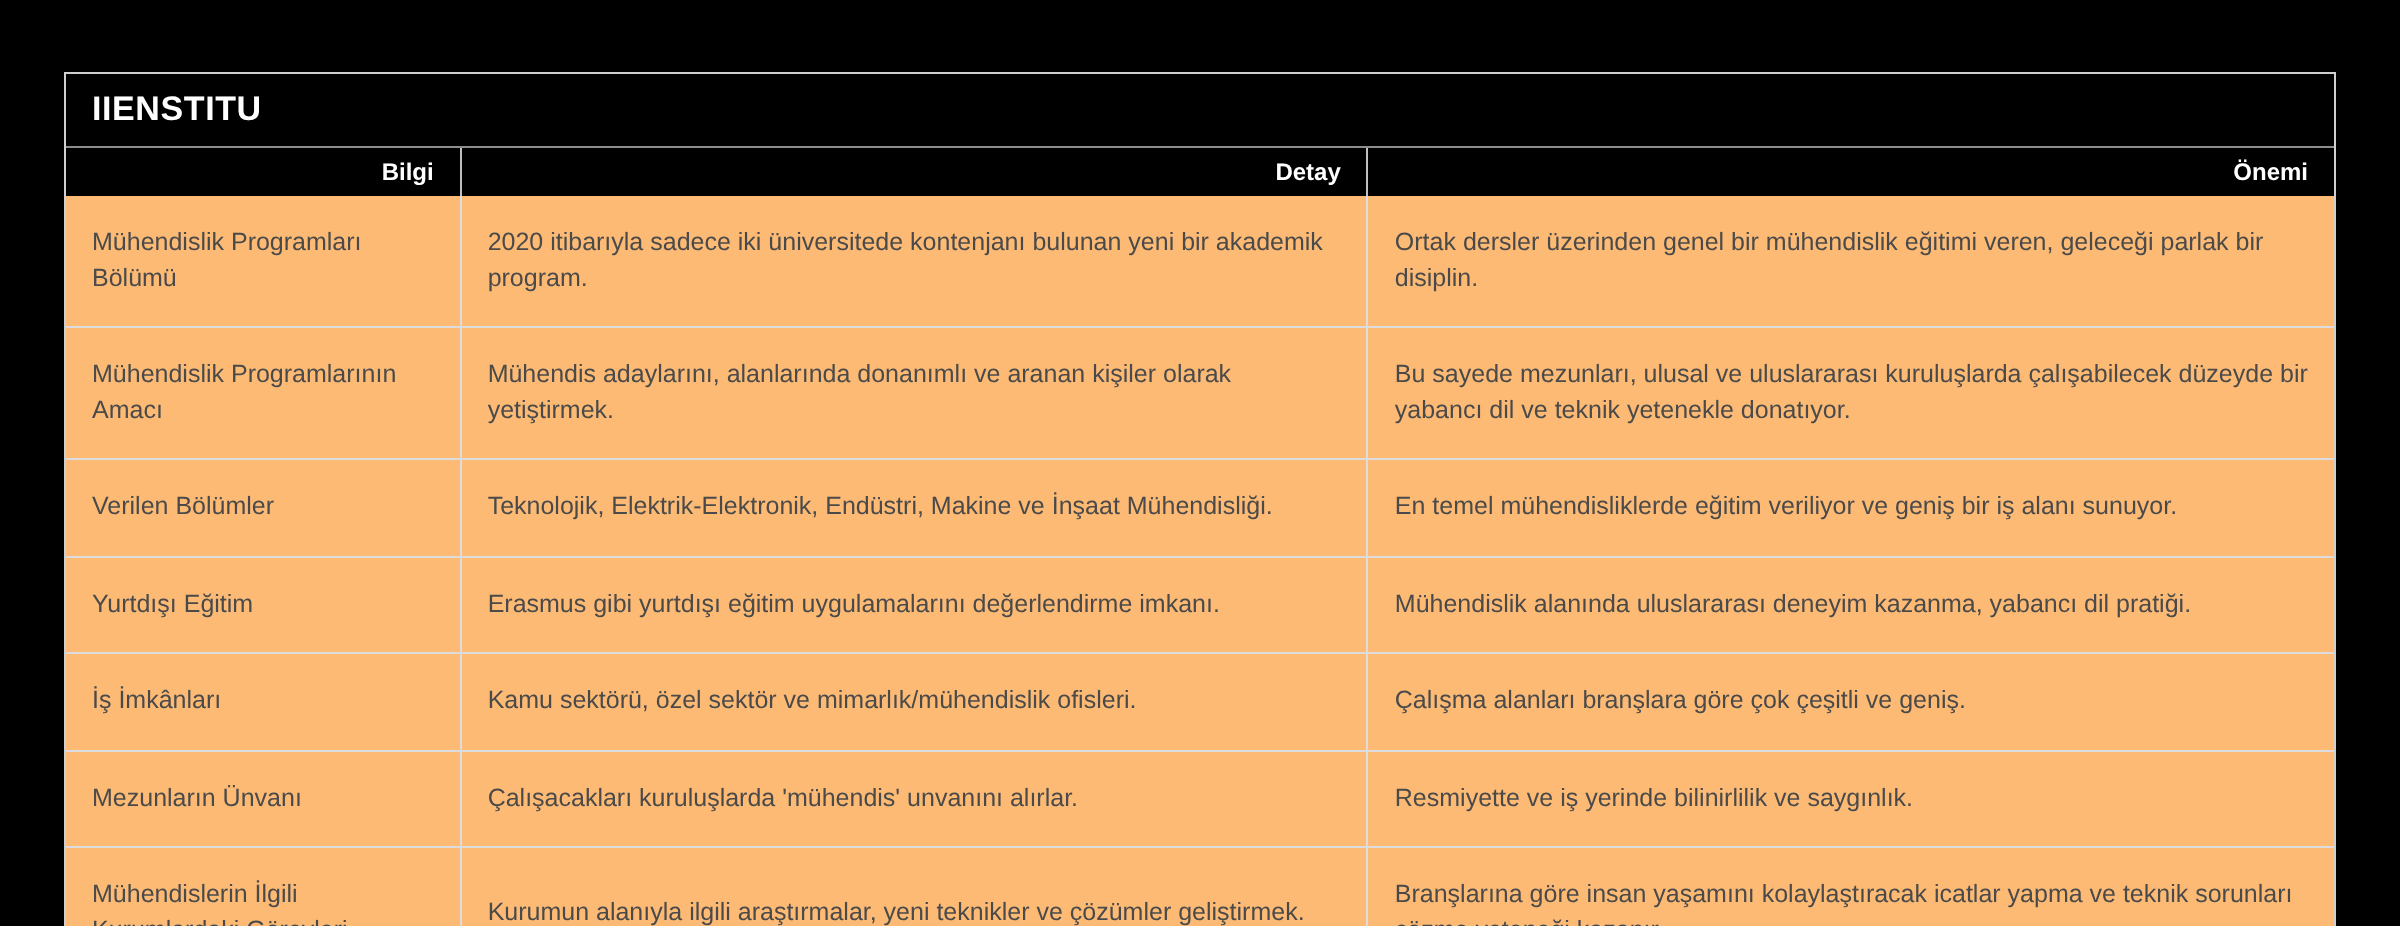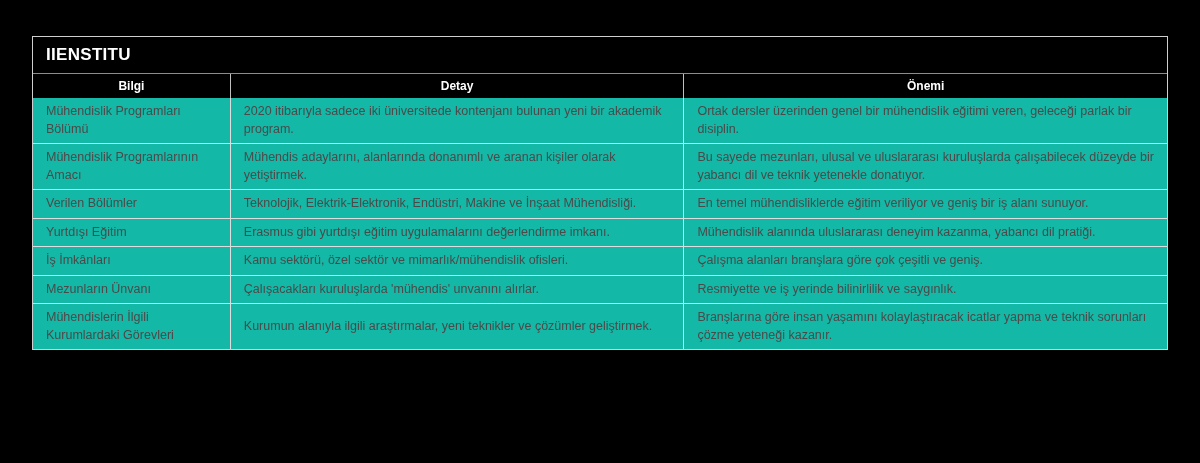--- a/index.html
+++ b/index.html
@@ -44,31 +44,31 @@
     table-layout: fixed;
   }
   col.c-bilgi { width: 17.4%; }
   col.c-detay { width: 40.0%; }
   col.c-onem  { width: 42.6%; }
   thead th {
     background: var(--band-bg);
     color: var(--band-text);
     font-size: 12px;
     font-weight: bold;
-    text-align: center;
+    text-align: right;
     padding: 5px 13px;
     border-left: 1px solid var(--header-divider);
   }
   thead th:first-child { border-left: none; }
   tbody td {
-    background: #14b8a6;
+    background: #fdba74;
     color: var(--body-text);
     font-size: 12.5px;
     line-height: 1.4;
-    padding: 5px 13px;
+    padding: 15px 13px;
     vertical-align: middle;
     border-top: 1px solid var(--row-border);
     border-left: 1px solid var(--row-border);
   }
   tbody tr:first-child td { border-top: none; }
   tbody td:first-child { border-left: none; }
 </style>
 </head>
 <body>
 

